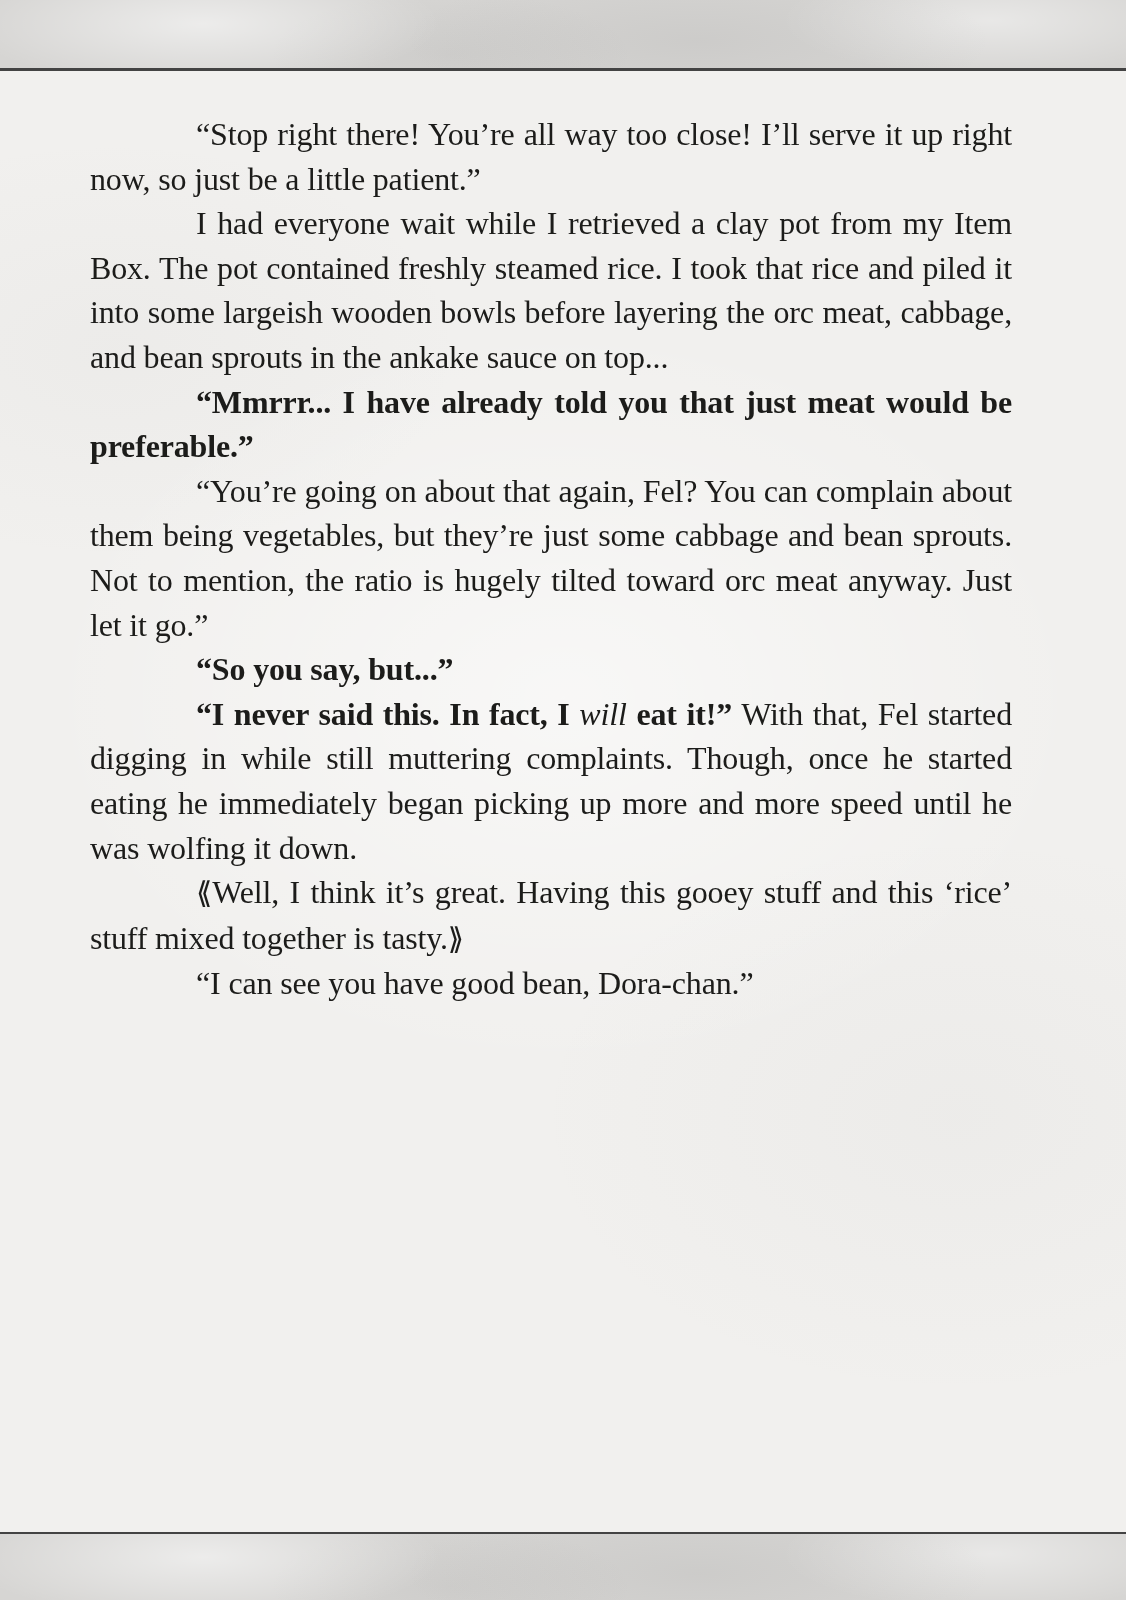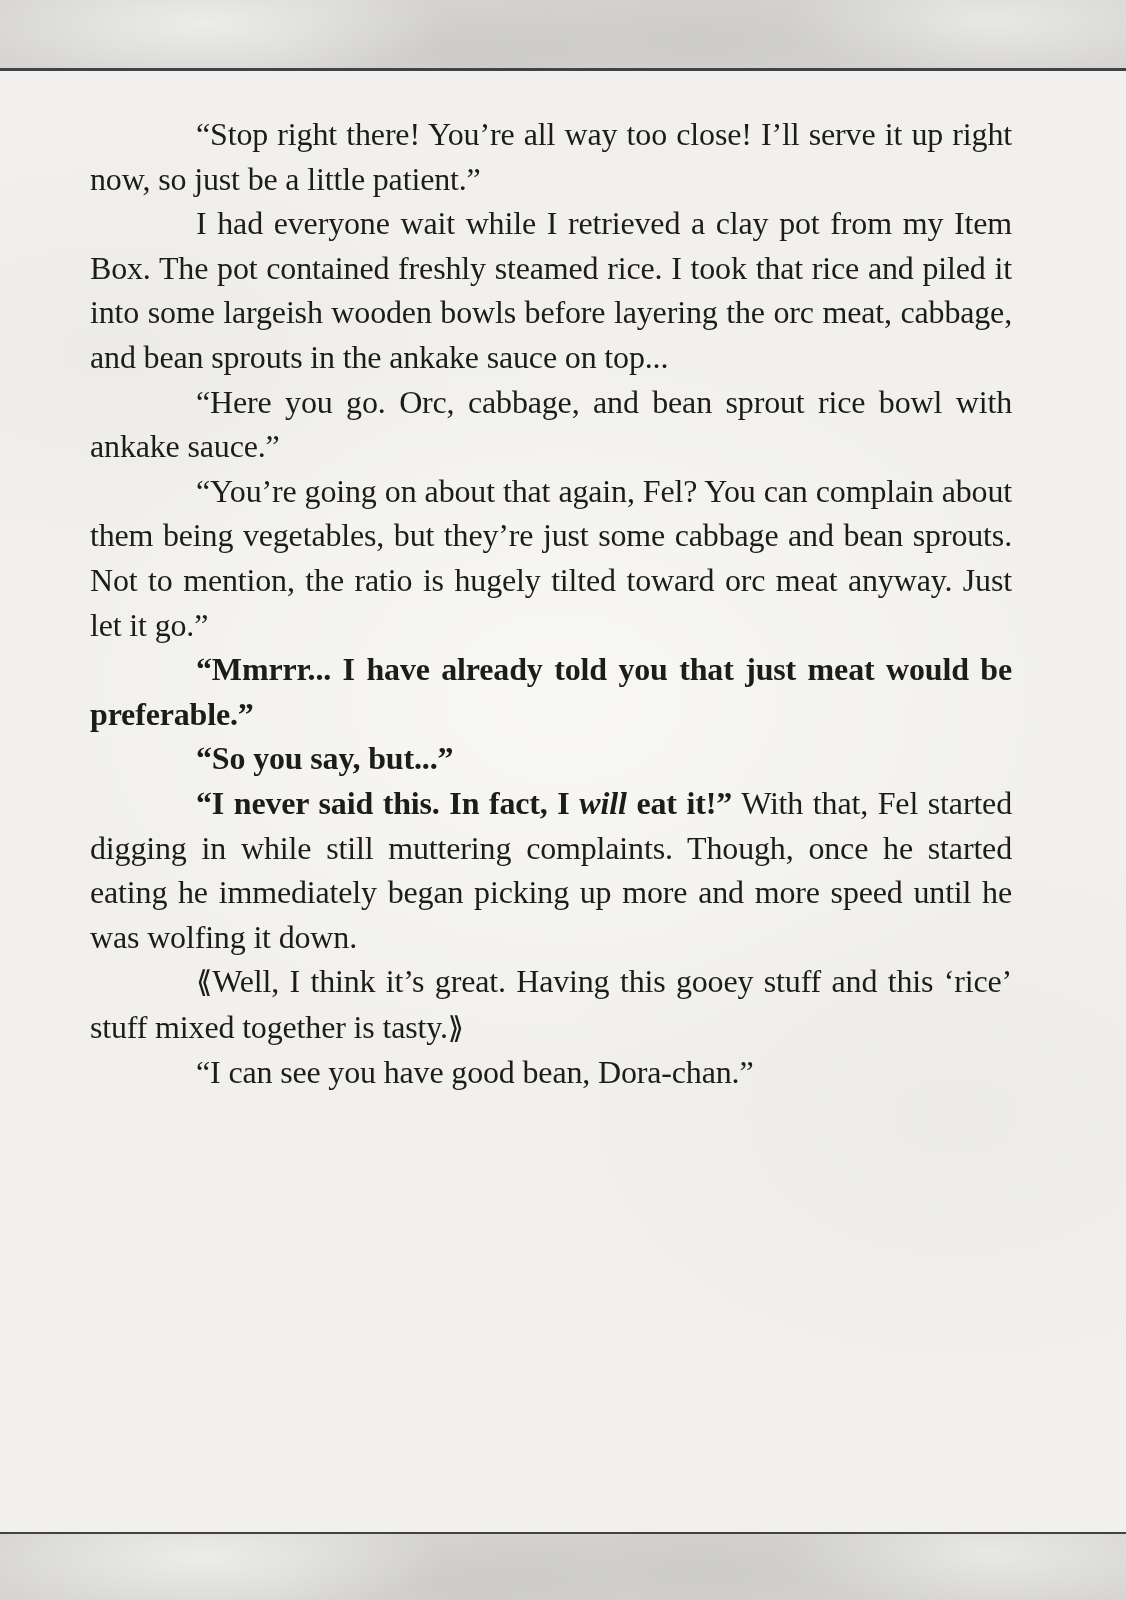--- a/index.html
+++ b/index.html
@@ -60,42 +60,41 @@
     padding: 0;
     font-size: 32px;
     line-height: 44.6px;
     text-align: justify;
     text-indent: 106px;
     letter-spacing: -0.005em;
   }
   .seg.normal { font-weight: normal; font-style: normal; }
   .seg.bold { font-weight: bold; }
   .seg.italic { font-style: italic; }
-  .seg.bold-italic { font-weight: bold; font-style: italic; }
+  .seg.bold-italic { font-weight: normal; font-style: italic; }
   
   .dab {
     font-family: "DejaVu Sans", sans-serif;
     font-size: 0.94em;
     letter-spacing: -0.24em;
     margin-right: 0.24em;
   }
 </style>
 </head>
 <body>
 
 <div class="page">
   <div class="band band-top"></div>
   <div class="divider divider-top"></div>
   <div class="content">
     <div class="text-block">
         <p><span class="seg normal">“Stop right there! You’re all way too close! I’ll serve it up right now, so just be a little patient.”</span></p>
         <p><span class="seg normal">I had everyone wait while I retrieved a clay pot from my Item Box. The pot contained freshly steamed rice. I took that rice and piled it into some largeish wooden bowls before layering the orc meat, cabbage, and bean sprouts in the ankake sauce on top...</span></p>
-        <p><span class="seg normal">“Here you go. Orc, cabbage, and bean sprout rice bowl with ankake sauce.”</span></p>
+        <p><span class="seg bold">“Mmrrr... I have already told you that just meat would be preferable.”</span></p>
         <p><span class="seg normal">“You’re going on about that again, Fel? You can complain about them being vegetables, but they’re just some cabbage and bean sprouts. Not to mention, the ratio is hugely tilted toward orc meat anyway. Just let it go.”</span></p>
-        <p><span class="seg bold">“Mmrrr... I have already told you that just meat would be preferable.”</span></p>
         <p><span class="seg bold">“So you say, but...”</span></p>
         <p><span class="seg bold">“I never said this. In fact, I </span><span class="seg bold-italic">will</span><span class="seg bold"> eat it!”</span><span class="seg normal"> With that, Fel started digging in while still muttering complaints. Though, once he started eating he immediately began picking up more and more speed until he was wolfing it down.</span></p>
         <p><span class="seg normal"><span class="dab">⟨⟨</span>Well, I think it’s great. Having this gooey stuff and this ‘rice’ stuff mixed together is tasty.<span class="dab">⟩⟩</span></span></p>
         <p><span class="seg normal">“I can see you have good bean, Dora-chan.”</span></p>
       </div>
   </div>
   <div class="divider divider-bottom"></div>
   <div class="band band-bottom"></div>
 </div>
 

